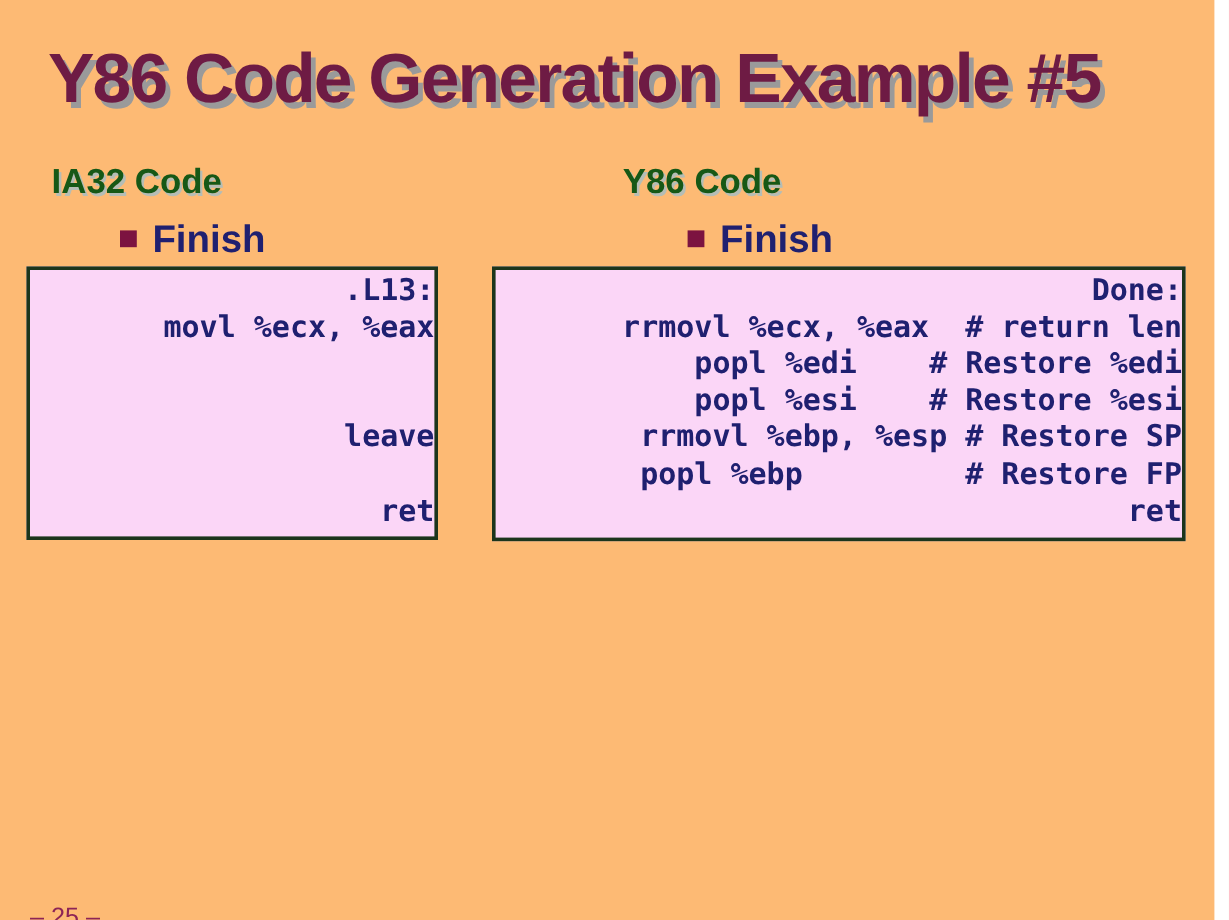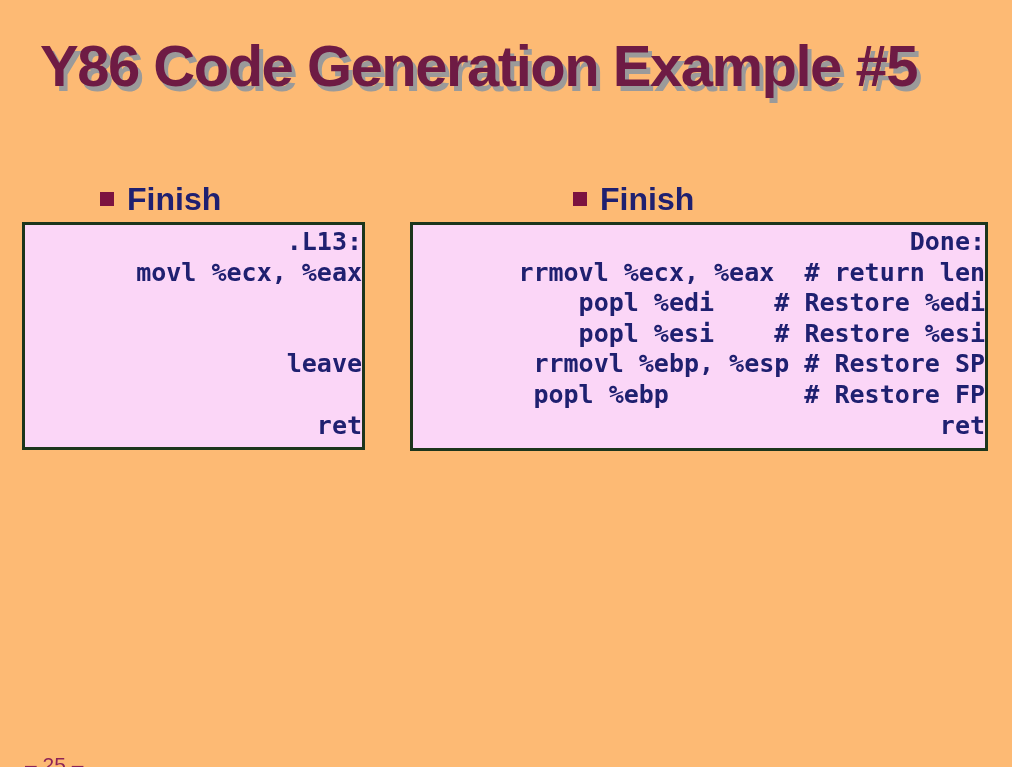--- a/index.html
+++ b/index.html
@@ -45,21 +45,23 @@
     font-size:21px;color:#8d2456;line-height:1.2;white-space:nowrap;
   }
 </style>
 </head>
 <body>
 
 <div class="slide">
 
   <div class="slide-title">Y86 Code Generation Example #5</div>
 
+  <div class="col-header left">IA32 Code</div>
 
+  <div class="col-header right">Y86 Code</div>
 
   <div class="bullet-row left">
     <span class="bullet-square"></span>
     <span class="bullet-label">Finish</span>
   </div>
 
   <div class="bullet-row right">
     <span class="bullet-square"></span>
     <span class="bullet-label">Finish</span>
   </div>

